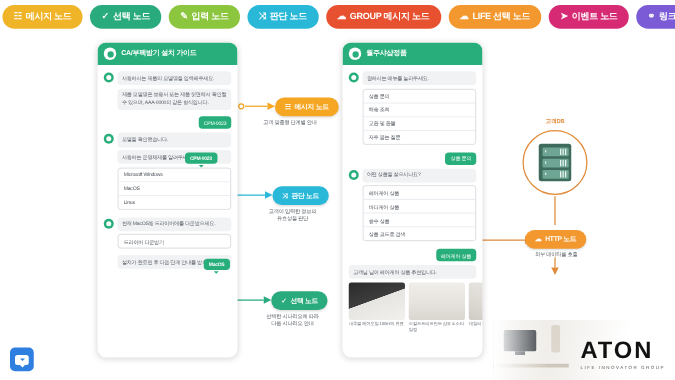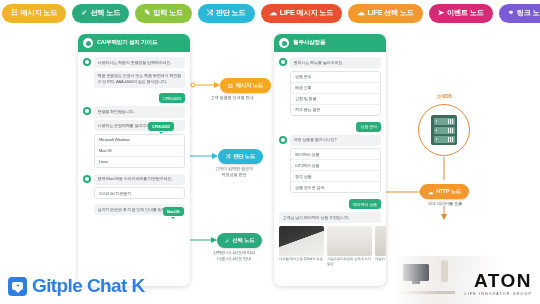--- a/index.html
+++ b/index.html
@@ -153,21 +153,21 @@
   }
   .gp-logo .bub2 i {
     position: absolute; left: 50%; top: 50%; transform: translate(-50%,-60%);
     width: 0; height: 0;
     border-left: 2px solid transparent; border-right: 2px solid transparent;
     border-top: 2.6px solid #2f7fe0;
   }
   #gp-text { font-size: 19px; font-weight: bold; color: #2f7fe0; letter-spacing: -.6px; }
 
   #brand-right {
-    position: absolute; right: 8px; bottom: 8px; text-align: right;
+    position: absolute; right: 8px; bottom: 8px; text-align: left;
   }
   #aton-text {
     font-size: 19px; font-weight: bold; color: #111; letter-spacing: 1.5px; line-height: 1;
   }
   #aton-sub {
     font-size: 3.6px; color: #555; letter-spacing: 1.2px; margin-top: 2px;
   }
 
   
   #photo-bg {
@@ -218,21 +218,21 @@
       <div class="chip" style="background: rgb(140, 198, 62);">
         <span class="gl">✎</span>
         <span>입력 노드</span>
       </div>
       <div class="chip" style="background: rgb(41, 184, 216);">
         <span class="gl">⤨</span>
         <span>판단 노드</span>
       </div>
       <div class="chip" style="background: rgb(232, 81, 47);">
         <span class="gl">☁</span>
-        <span>LIFE 메시지 노드</span>
+        <span>GROUP 메시지 노드</span>
       </div>
       <div class="chip" style="background: rgb(242, 152, 46);">
         <span class="gl">☁</span>
         <span>LIFE 선택 노드</span>
       </div>
       <div class="chip" style="background: rgb(214, 43, 116);">
         <span class="gl">➤</span>
         <span>이벤트 노드</span>
       </div>
       <div class="chip" style="background: rgb(123, 92, 214);">
@@ -443,21 +443,20 @@
         </div>
     </div>
   </div>
 
   <div id="brand-left">
     <span class="gp-logo">
       <span class="bub2">
           <i></i>
         </span>
     </span>
-    <span id="gp-text">Gitple Chat K</span>
   </div>
 
   <div id="brand-right">
     <div id="aton-text">ATON</div>
     <div id="aton-sub">LIFE INNOVATOR GROUP</div>
   </div>
 
 </div>
 
 </body></html>

